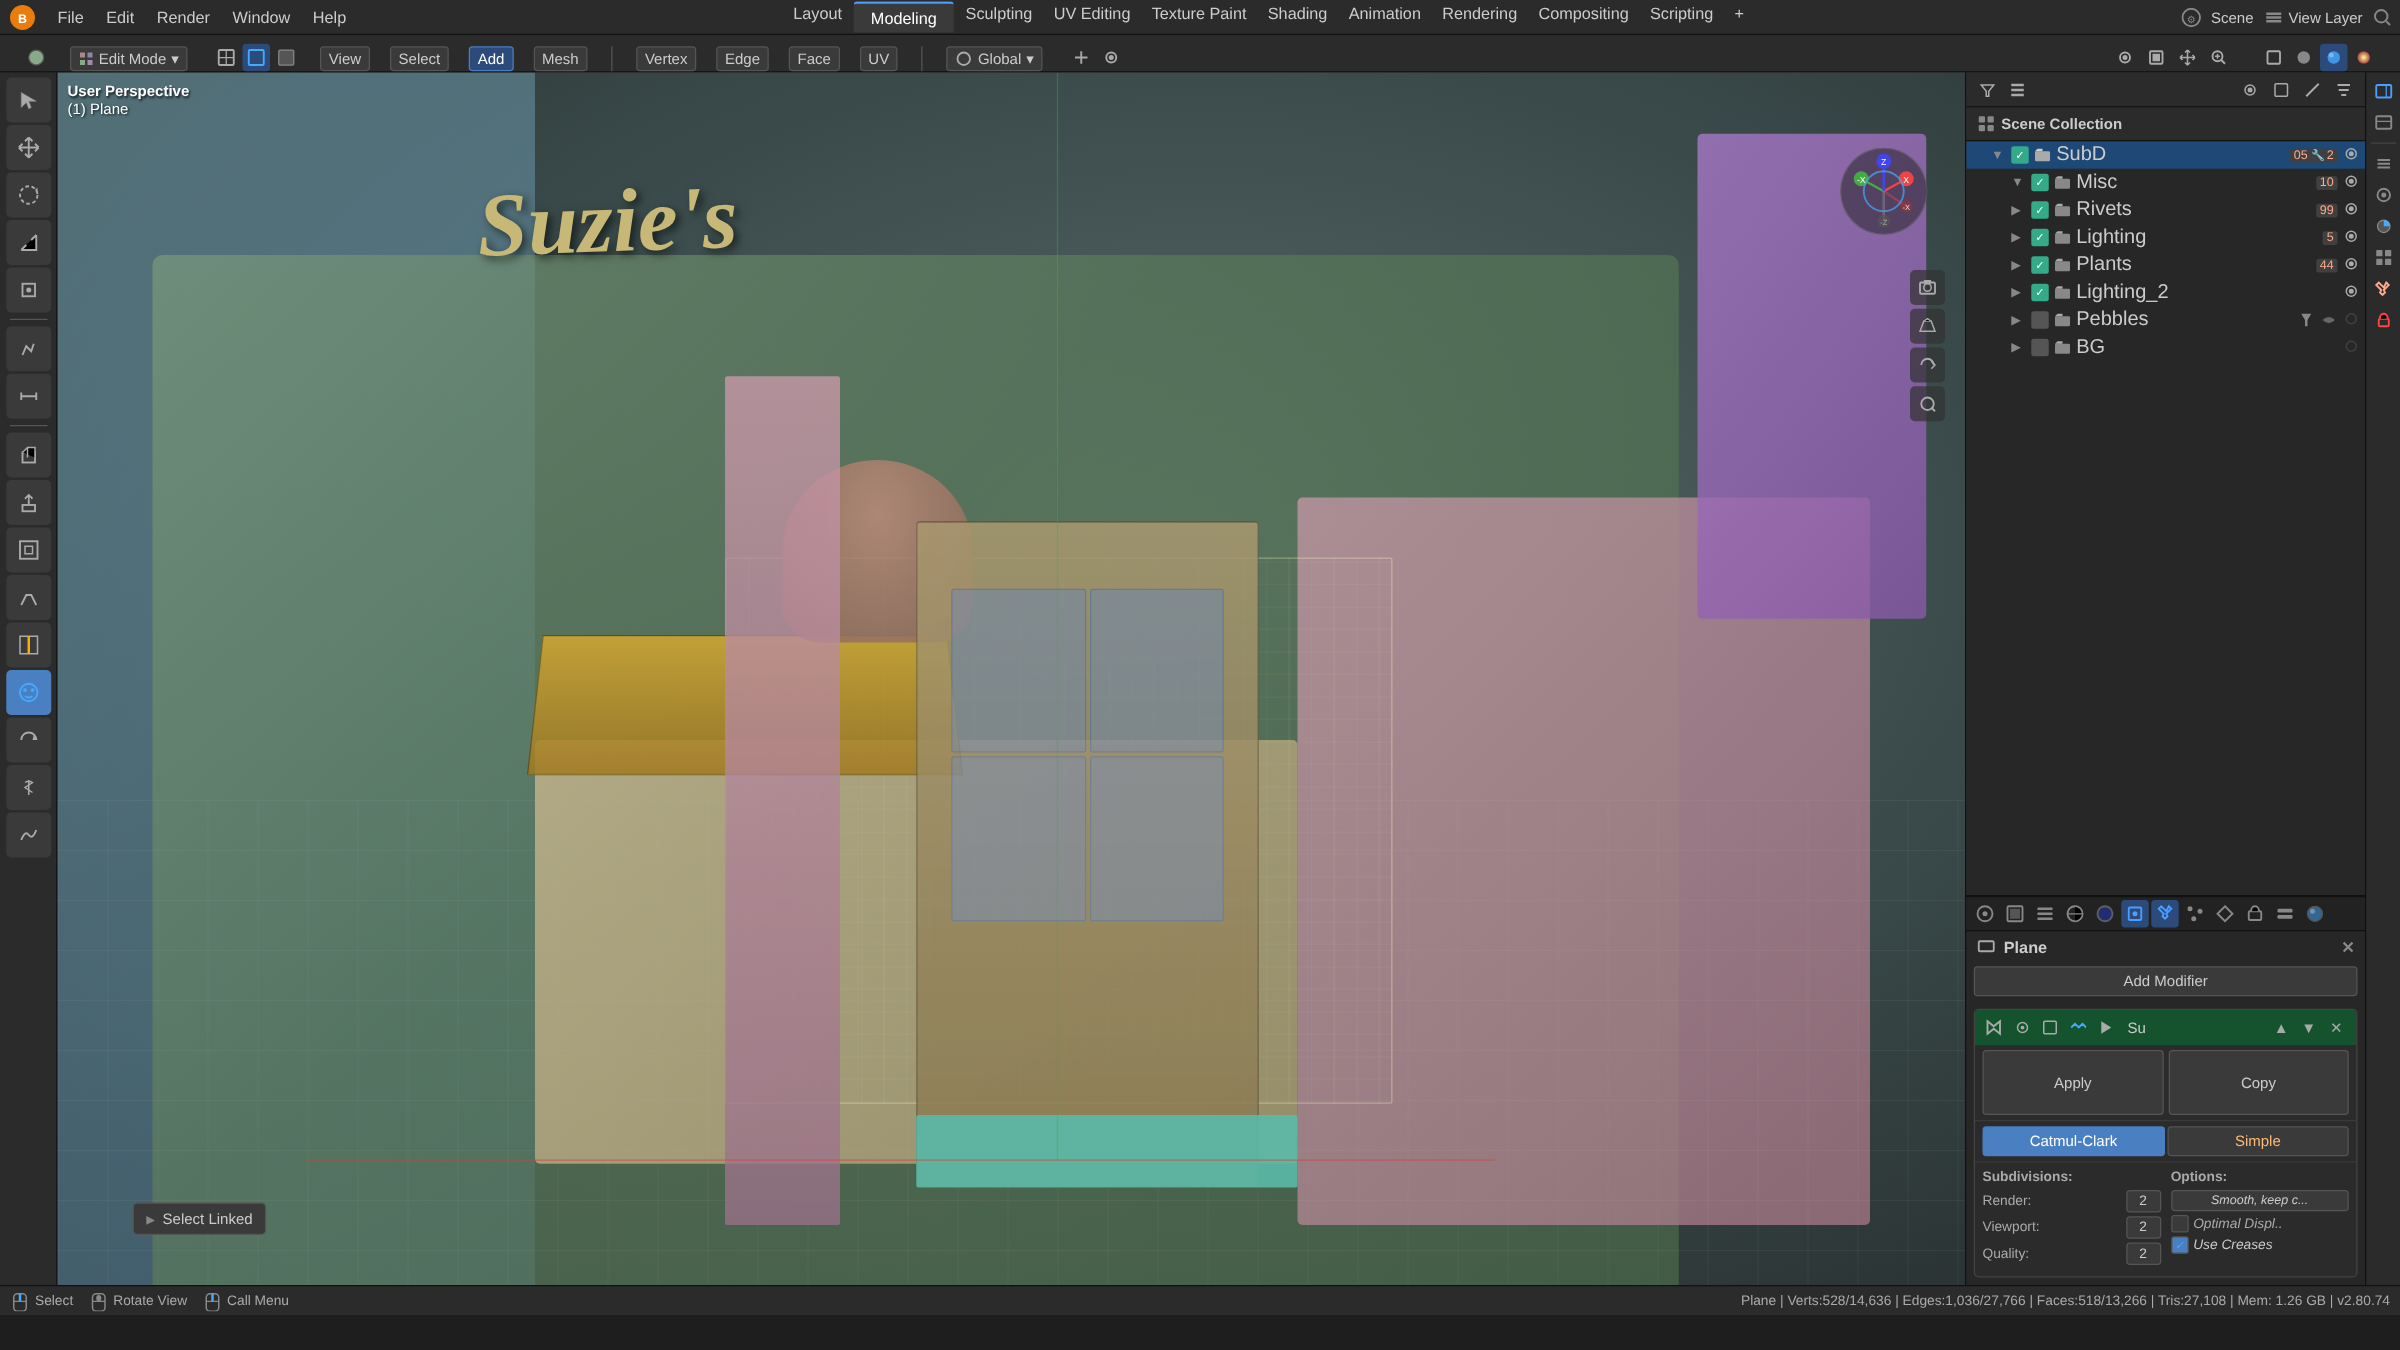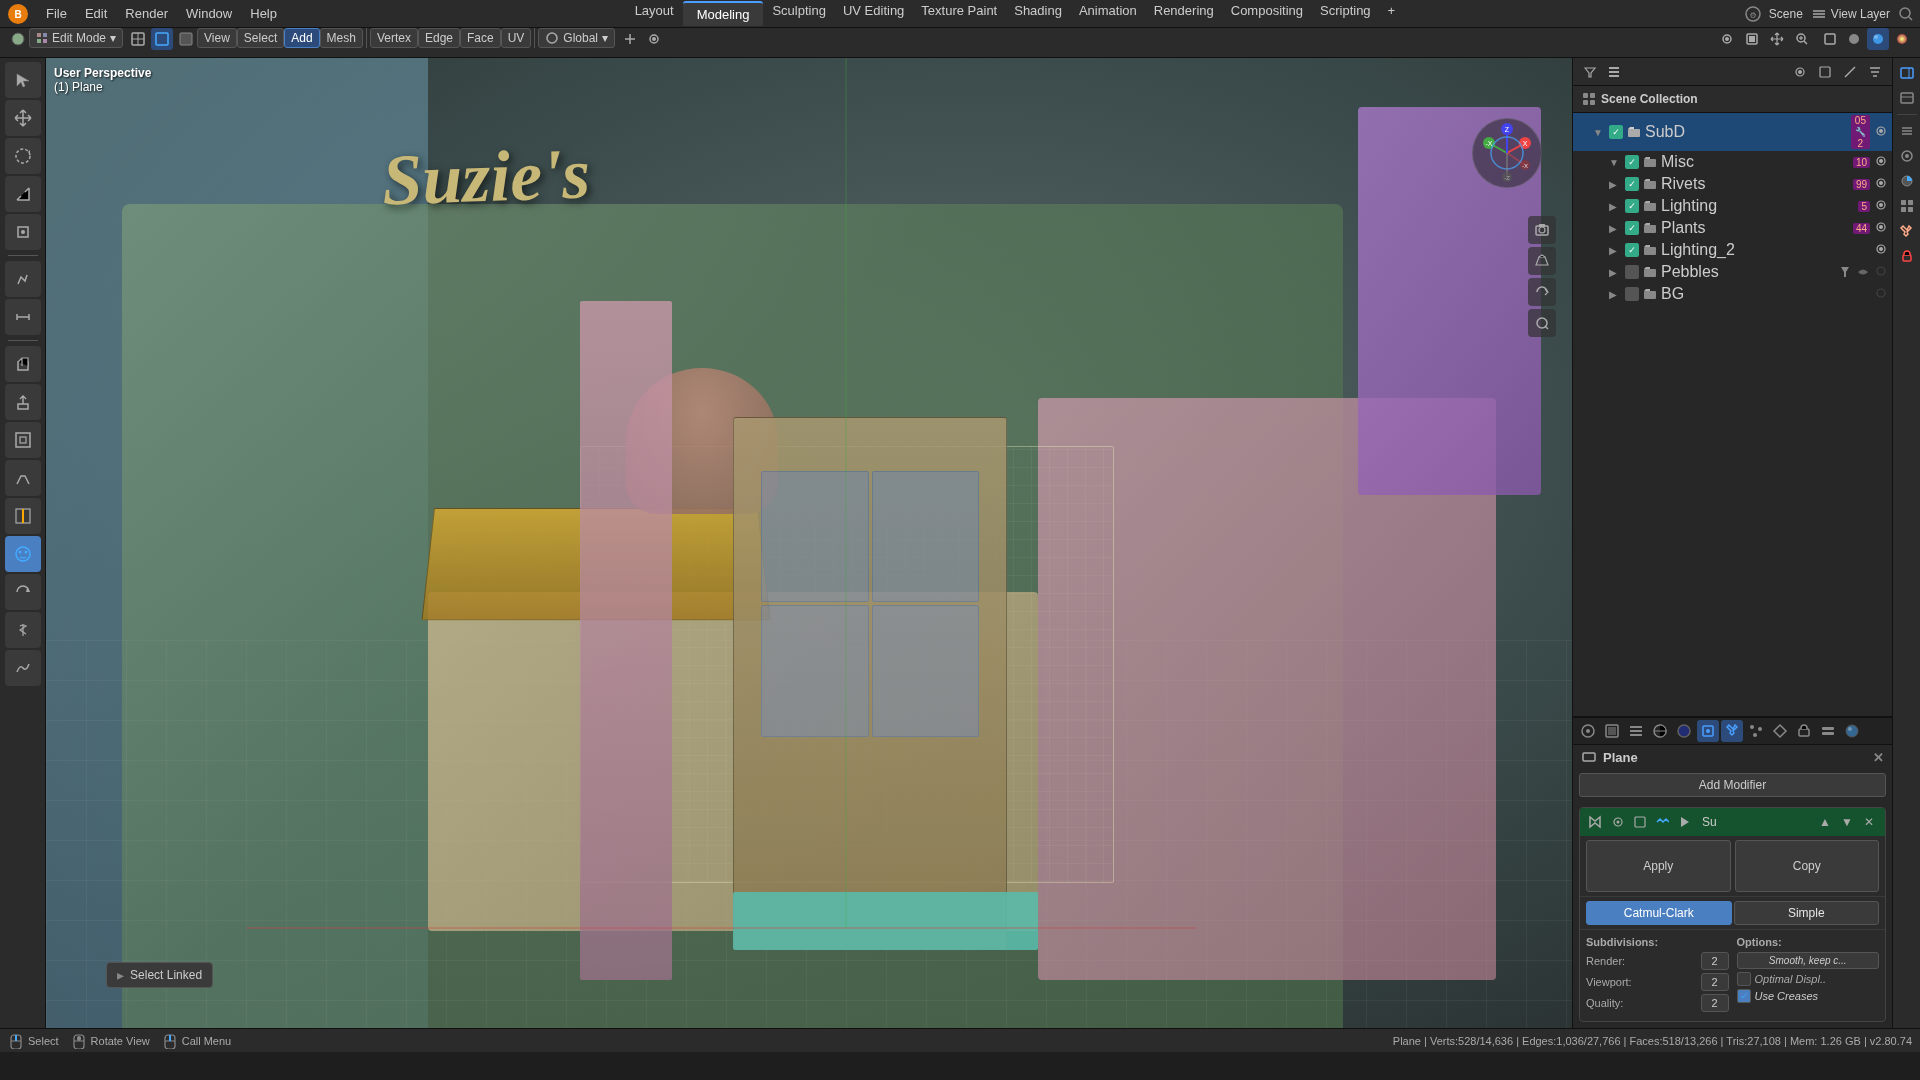--- a/index.html
+++ b/index.html
@@ -40,26 +40,26 @@
       cursor: pointer;
       border-radius: 3px 3px 0 0;
       color: #aaa;
       font-size: 13px;
     }
     .ws-tab.active { background: #3a3a3a; color: #fff; border-top: 2px solid #4a9eff; }
 
     
     #toolbar {
       display: flex;
-      align-items: flex-start;
+      align-items: flex-end;
       height: 30px;
       background: #2b2b2b;
       border-bottom: 1px solid #111;
-      padding: 0 7px;
-      gap: 0;
+      padding: 0 18px;
+      gap: 16px;
     }
     .toolbar-separator { width: 1px; height: 20px; background: #555; margin: 0 3px; }
 
     
     #main-area {
       display: flex;
       height: calc(1080px - 28px - 28px - 30px - 24px);
     }
 
     
@@ -202,21 +202,21 @@
     .method-btn {
       flex: 1;
       padding: 4px;
       border-radius: 3px;
       cursor: pointer;
       text-align: center;
       font-size: 12px;
       border: 1px solid #555;
     }
     .method-btn.active { background: #4a7fc1; border-color: #4a7fc1; color: #fff; }
-    .method-btn:not(.active) { background: #3a3a3a; color: #e5e5e5; }
+    .method-btn:not(.active) { background: #3a3a3a; color: #fdba74; }
 
     .mod-props {
       padding: 6px;
       display: grid;
       grid-template-columns: 1fr 1fr;
       gap: 4px 8px;
     }
     .prop-group { }
     .prop-section-label { font-size: 11px; color: #aaa; font-weight: bold; margin-bottom: 4px; }
     .prop-row {
@@ -466,24 +466,24 @@
     }
     .coll-row.selected { background: #1e4876; }
     .indent-1 { padding-left: 20px; }
     .indent-2 { padding-left: 36px; }
 
     .coll-expand { color: #888; font-size: 10px; width: 12px; }
     .coll-vis { color: #888; font-size: 11px; cursor: pointer; }
     .coll-count-badge {
       font-size: 10px;
       color: #999;
-      background: #701a75;
+      background: #404040;
       padding: 0 3px;
       border-radius: 2px;
-      display: flex; align-items: center; gap: 1px; flex-direction: column;
+      display: flex; align-items: center; gap: 1px;
     }
     .badge-orange { color: #fa8; }
 
     
     .plane-label {
       font-size: 13px;
       color: #ccc;
       font-weight: bold;
       padding: 4px 8px;
       display: flex;

